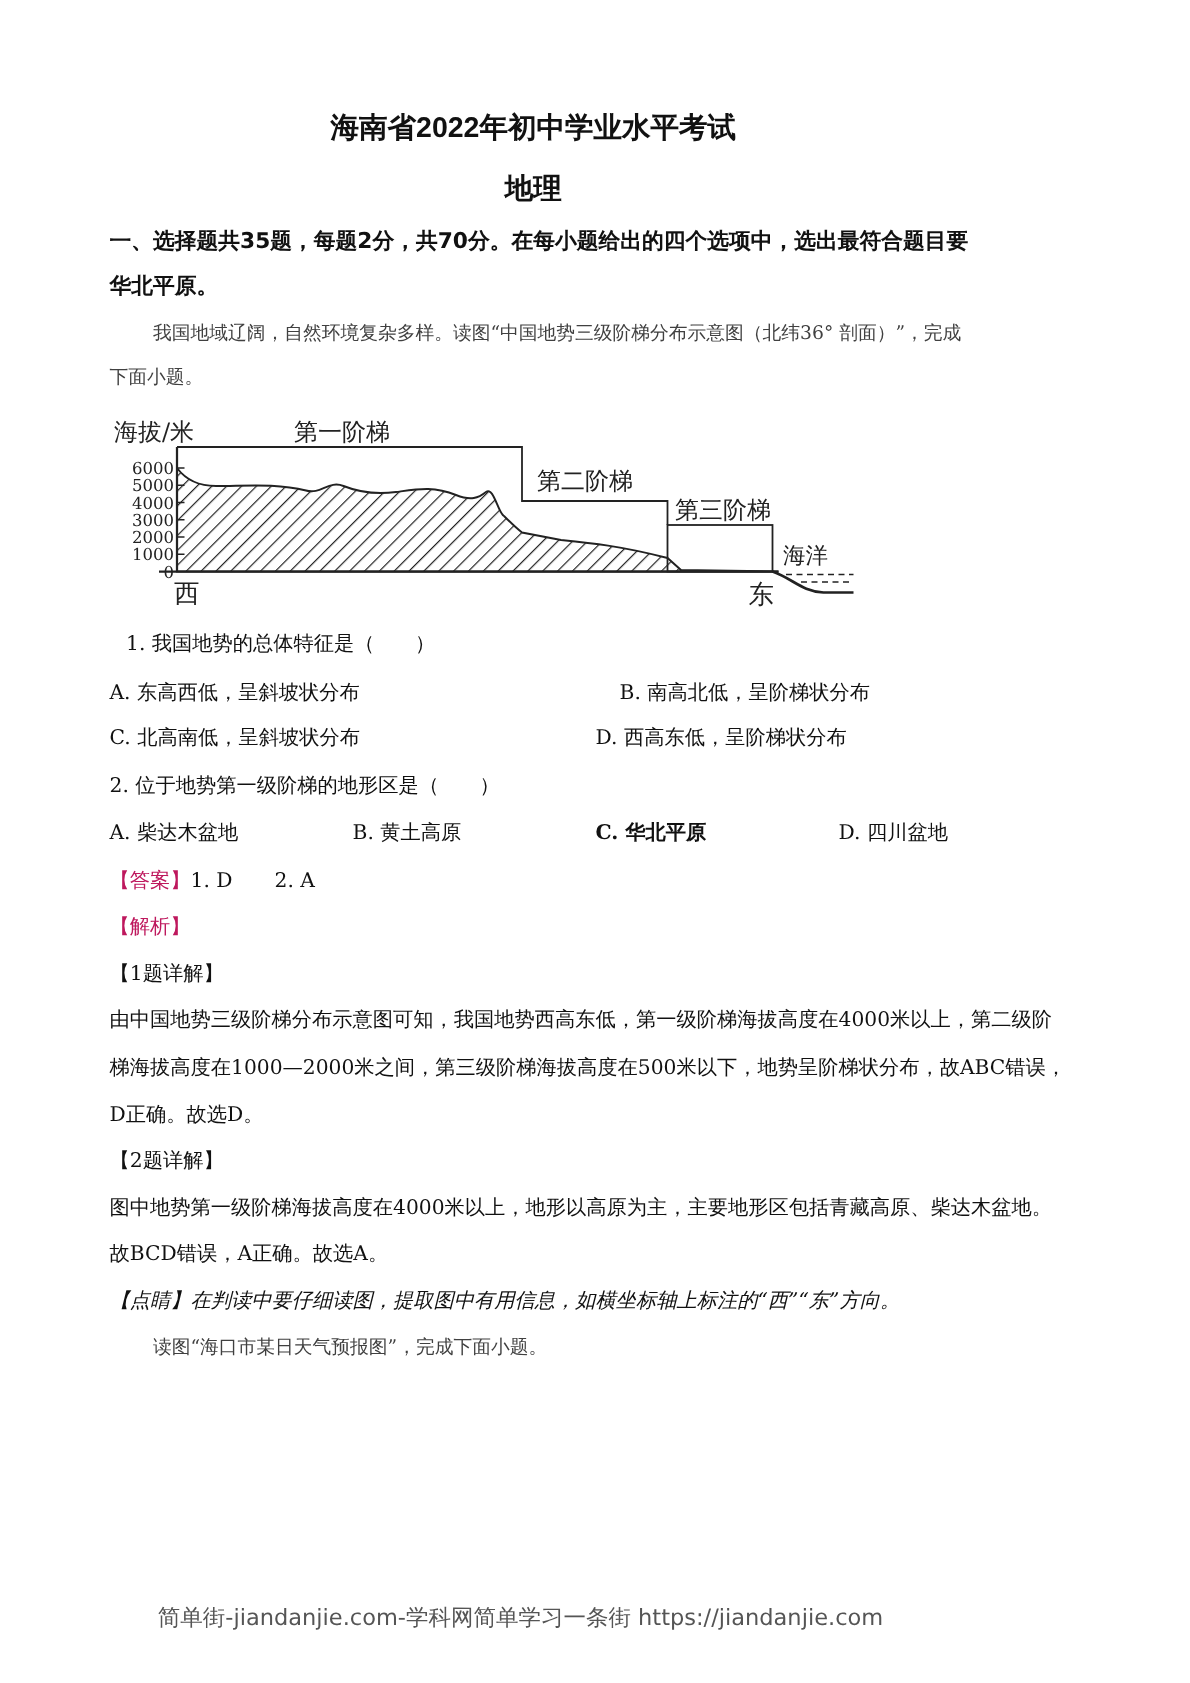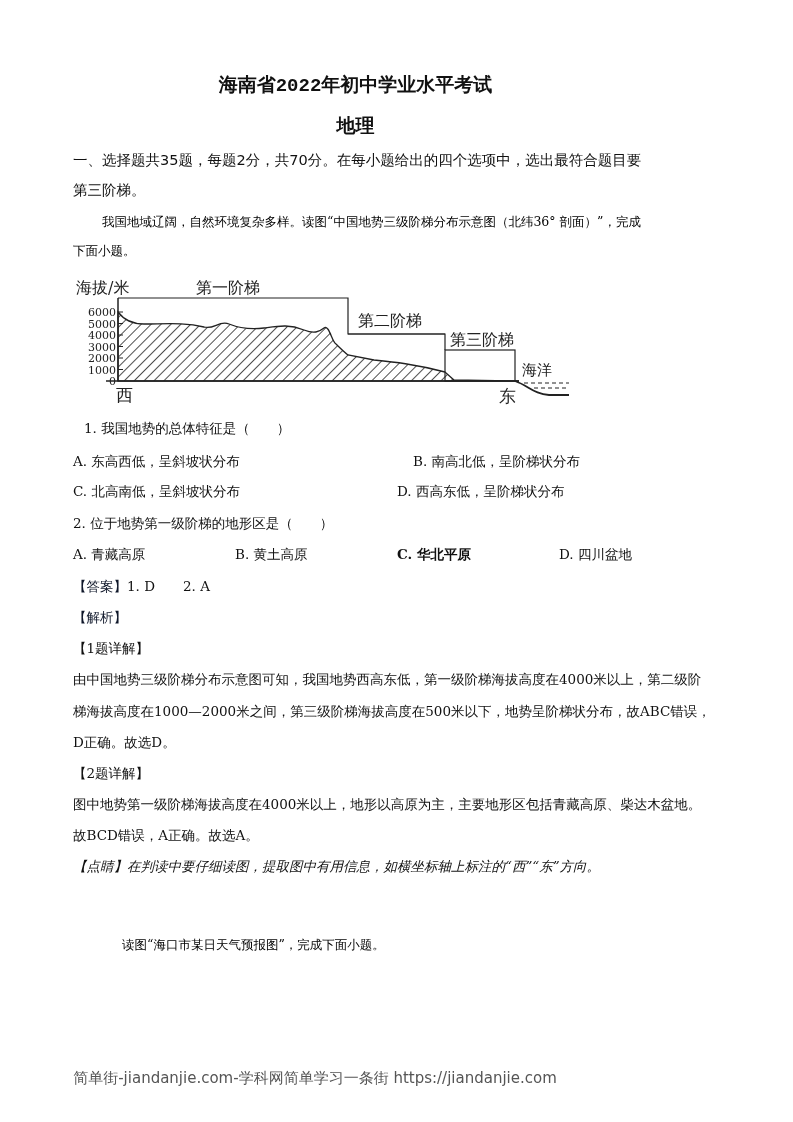--- a/index.html
+++ b/index.html
@@ -1,34 +1,34 @@
 <!DOCTYPE html>
 <html><head>
 <meta charset="utf-8">
 <style>
   html, body { margin: 0; padding: 0; background: #fff; }
   body { width: 793px; height: 1122px; position: relative; overflow: hidden;
          font-family: "DejaVu Serif", "Liberation Serif", serif; color: #111; }
   .abs { position: absolute; white-space: nowrap; }
-  .title { font-family: Liberation Mono, monospace; font-weight: bold; font-size: 19px; left: 0; width: 711px; text-align: center; }
-  .sec { font-family: "DejaVu Sans", sans-serif; font-weight: normal; font-size: 14.5px; left: 73px; }
+  .title { font-family: Liberation Sans, sans-serif; font-weight: bold; font-size: 19px; left: 0; width: 711px; text-align: center; }
+  .sec { font-family: "DejaVu Sans", sans-serif; font-weight: bold; font-size: 14.5px; left: 73px; }
   .p { font-size: 13.5px; left: 73px; }
-  .small { font-size: 12.5px; color: #000000; }
-  .blue { color: #0f172a; }
-  .footer { font-family: "DejaVu Sans", sans-serif; font-size: 15px; color: #555; left: 0; width: 630px; text-align: center; }
+  .small { font-size: 12.5px; color: #404040; }
+  .blue { color: #be185d; }
+  .footer { font-family: "DejaVu Sans", sans-serif; font-size: 15px; color: #555; left: 0; width: 630px; text-align: center; padding-left: 32px; }
   svg text { font-family: "DejaVu Serif", serif; fill: #222; }
 </style>
 </head>
 <body>
 
 <div class="abs title" style="top:72px;">海南省2022年初中学业水平考试</div>
 <div class="abs title" style="top:113px;">地理</div>
 
 <div class="abs sec" style="top:151px;">一、选择题共35题，每题2分，共70分。在每小题给出的四个选项中，选出最符合题目要</div>
-<div class="abs sec" style="top:181px;">第三阶梯。</div>
+<div class="abs sec" style="top:181px;">华北平原。</div>
 
 <div class="abs small" style="top:214px; left:102px;">我国地域辽阔，自然环境复杂多样。读图“中国地势三级阶梯分布示意图（北纬36° 剖面）”，完成</div>
 <div class="abs small" style="top:243px; left:73px;text-align:center;">下面小题。</div>
 
 <svg class="abs" style="left:74px; top:272px;" width="500" height="135" viewBox="0 0 500 135">
   <defs>
     <pattern id="hatch" patternUnits="userSpaceOnUse" width="7" height="7" patternTransform="rotate(45)">
       <line x1="0" y1="0" x2="0" y2="7" stroke="#222" stroke-width="1.6"></line>
     </pattern>
   </defs>
@@ -72,21 +72,21 @@
   </g>
 </svg>
 
 <div class="abs p" style="top:420px;margin-left:11px;">1. 我国地势的总体特征是（　　）</div>
 <div class="abs p" style="top:453px;">A. 东高西低，呈斜坡状分布</div>
 <div class="abs p" style="top:453px; left:413px;">B. 南高北低，呈阶梯状分布</div>
 <div class="abs p" style="top:483px;">C. 北高南低，呈斜坡状分布</div>
 <div class="abs p" style="top:483px; left:397px;">D. 西高东低，呈阶梯状分布</div>
 
 <div class="abs p" style="top:515px;">2. 位于地势第一级阶梯的地形区是（　　）</div>
-<div class="abs p" style="top:546px;">A. 青藏高原</div>
+<div class="abs p" style="top:546px;">A. 柴达木盆地</div>
 <div class="abs p" style="top:546px; left:235px;">B. 黄土高原</div>
 <div class="abs p" style="top:546px; left:397px;font-weight:bold;">C. 华北平原</div>
 <div class="abs p" style="top:546px; left:559px;">D. 四川盆地</div>
 
 <div class="abs p" style="top:578px;">
   <span class="blue">【答案】</span><span>1. D</span><span style="display:inline-block;width:28px;"></span><span>2. A</span>
 </div>
 <div class="abs p blue" style="top:609px;">【解析】</div>
 
 <div class="abs p" style="top:640px;">【1题详解】</div>
@@ -95,15 +95,15 @@
 <div class="abs p" style="top:734px;">D正确。故选D。</div>
 
 <div class="abs p" style="top:765px;text-align:center;">【2题详解】</div>
 <div class="abs p" style="top:796px;">图中地势第一级阶梯海拔高度在4000米以上，地形以高原为主，主要地形区包括青藏高原、柴达木盆地。</div>
 <div class="abs p" style="top:827px;">故BCD错误，A正确。故选A。</div>
 
 <div class="abs p" style="top:858px;font-style:italic;">
   <span>【点睛】</span><span>在判读中要仔细读图，提取图中有用信息，如横坐标轴上标注的“西”“东”方向。</span>
 </div>
 
-<div class="abs small" style="top:937px; left:102px;margin-left:20px;">读图“海口市某日天气预报图”，完成下面小题。</div>
+<div class="abs small" style="top:890px; left:102px;">读图“海口市某日天气预报图”，完成下面小题。</div>
 
 <div class="abs footer" style="top:1069px;">简单街-jiandanjie.com-学科网简单学习一条街 https://jiandanjie.com</div>
 
 </body></html>

